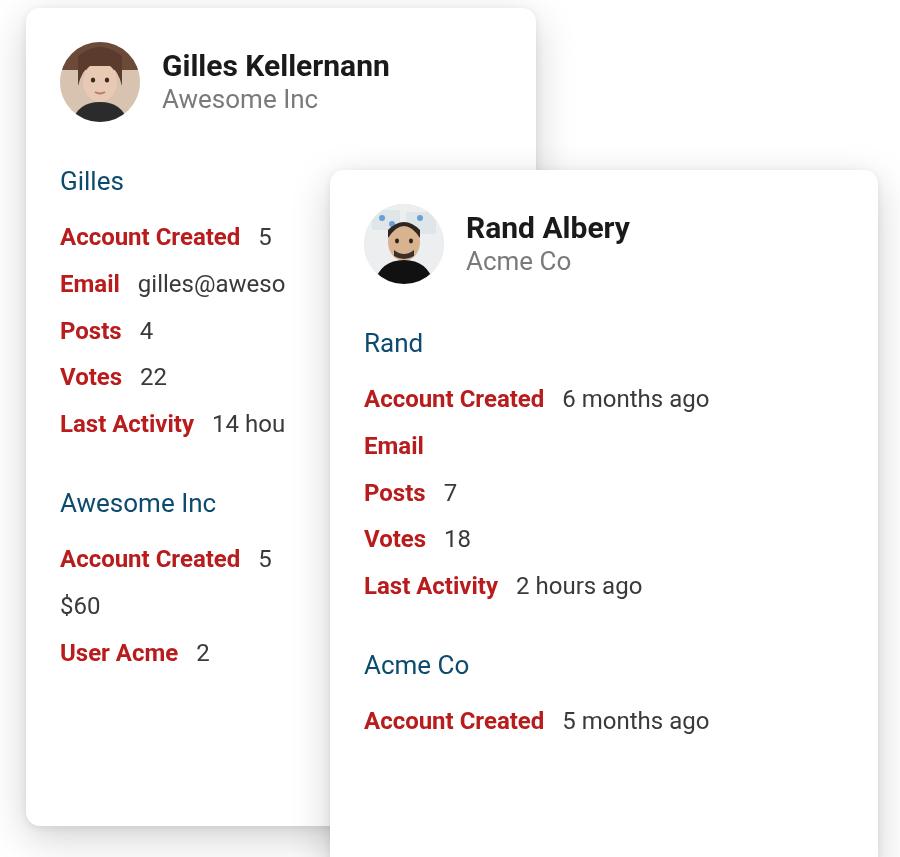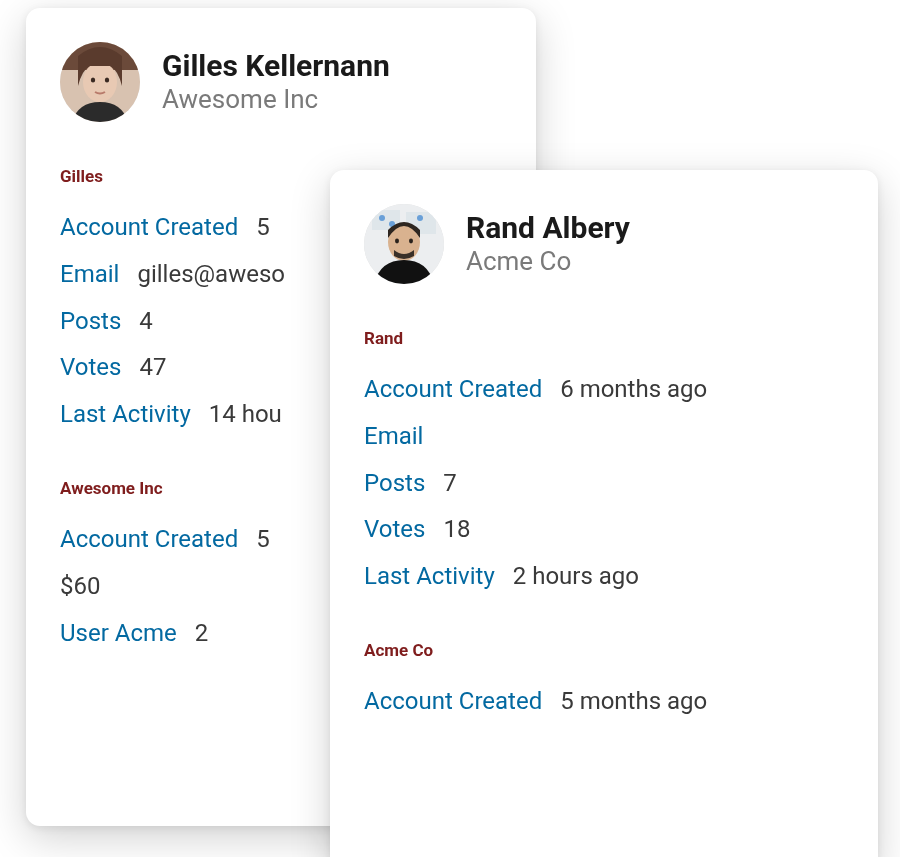--- a/index.html
+++ b/index.html
@@ -66,35 +66,35 @@
     .company-name {
       font-size: 26px;
       font-weight: 400;
       color: #7a7a7a;
       line-height: 1.2;
     }
     .section {
       margin-bottom: 40px;
     }
     .section-title {
-      font-size: 17px;
-      font-weight: 700;
-      color: #7f1d1d;
+      font-size: 26px;
+      font-weight: 400;
+      color: #0c4a6e;
       margin-bottom: 18px;
     }
     .field-row {
       display: flex;
       gap: 18px;
       font-size: 24px;
       line-height: 1.95;
       white-space: nowrap;
     }
     .field-label {
-      color: #0369a1;
-      font-weight: 400;
+      color: #b91c1c;
+      font-weight: 700;
     }
     .field-value {
       color: #3a3a3a;
       font-weight: 400;
     }
   </style>
 </head>
 <body>
 
 <div class="card back">
@@ -126,21 +126,21 @@
     <div class="field-row">
       <span class="field-label">Email</span>
       <span class="field-value">gilles@aweso</span>
     </div>
     <div class="field-row">
       <span class="field-label">Posts</span>
       <span class="field-value">4</span>
     </div>
     <div class="field-row">
       <span class="field-label">Votes</span>
-      <span class="field-value">47</span>
+      <span class="field-value">22</span>
     </div>
     <div class="field-row">
       <span class="field-label">Last Activity</span>
       <span class="field-value">14 hou</span>
     </div>
   </div>
 
   <div class="section">
     <div class="section-title">Awesome Inc</div>
     <div class="field-row">

